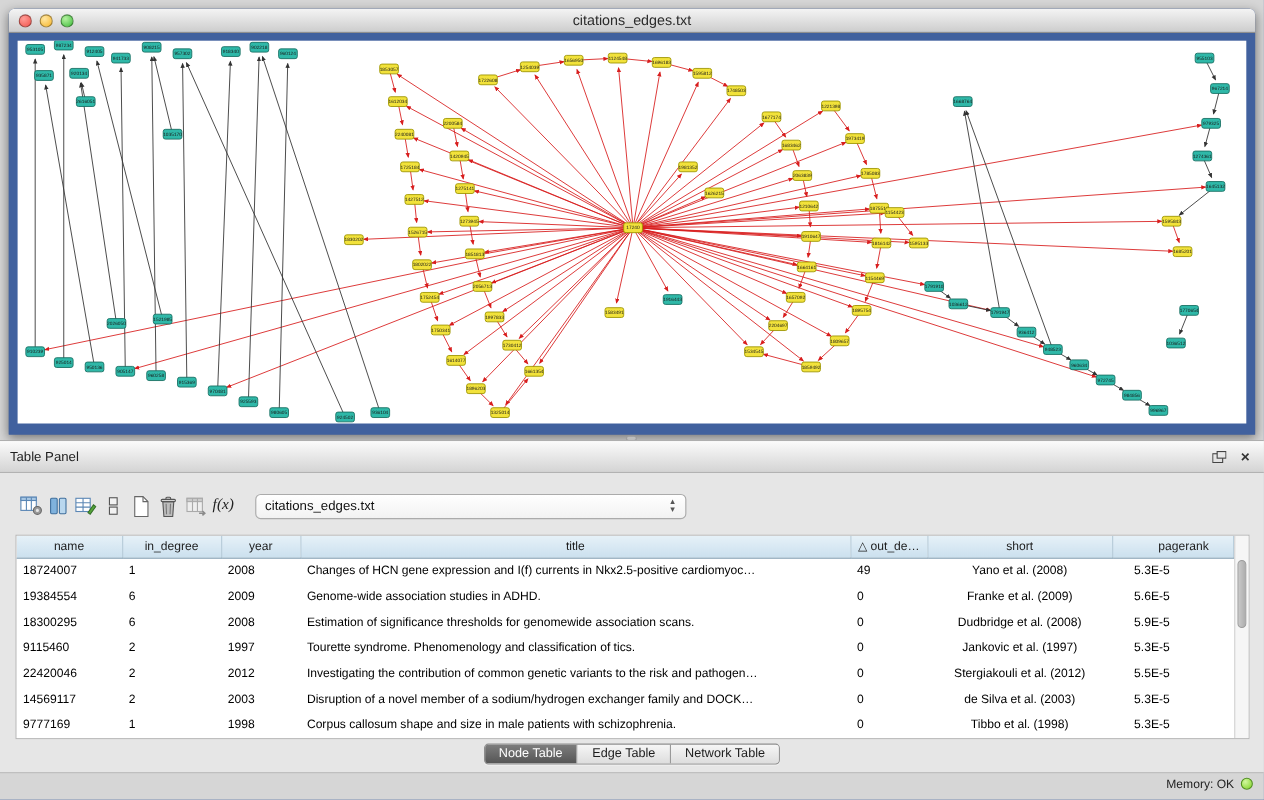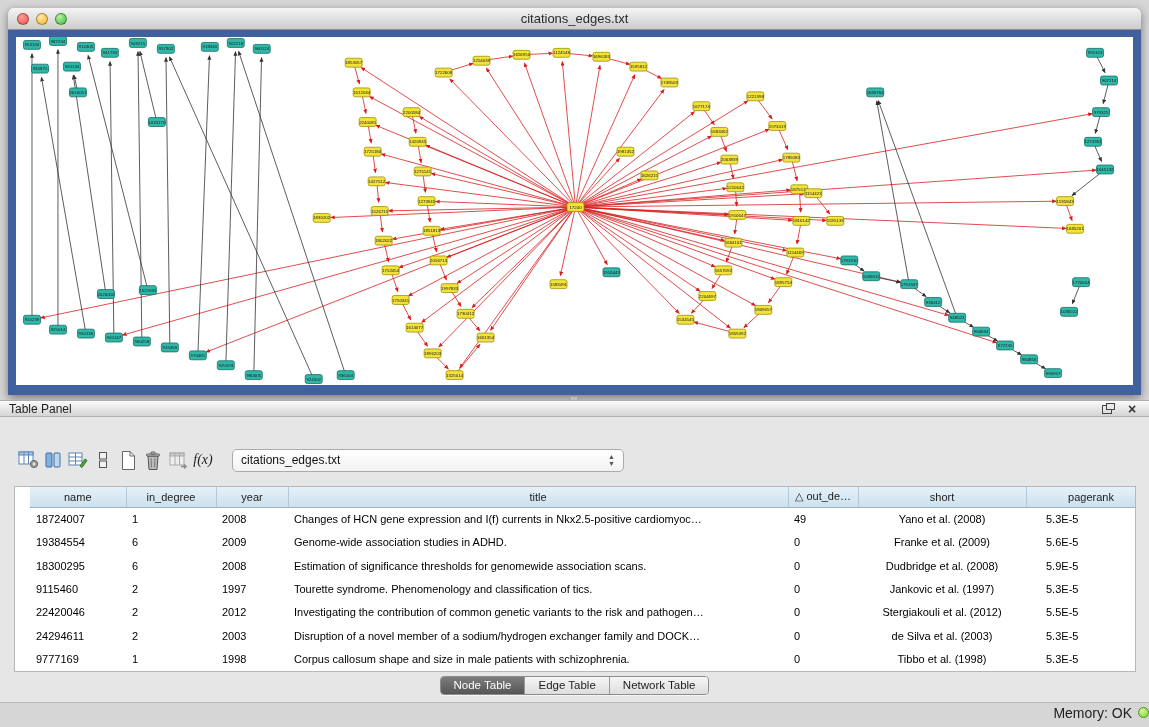--- a/index.html
+++ b/index.html
@@ -36,21 +36,21 @@
   }
   .gw-canvas { width:100%; height:100%; background:#ffffff; }
   .gw-canvas svg { width:100%; height:100%; display:block; }
 
   
   .table-panel {
     position:absolute; left:0; top:400px; width:1149px; height:303px;
     background:#e6e6e6; border-top:1px solid #aeaeae; border-bottom:1px solid #b6b6b6;
   }
   .tp-header {
-    height:16px; padding:0 9px;
+    height:29px; padding:0 9px;
     background:linear-gradient(#fbfbfb,#d4d4d4);
     border-bottom:1px solid #b2b2b2;
     display:flex; align-items:center; font-size:12px; color:#1e1e1e;
   }
   .tp-header .spacer { flex:1; }
   .tp-header .hicon { width:16px; height:14px; display:flex; align-items:center; justify-content:center; margin-left:8px; color:#333; }
   .tp-close { font-size:14px; font-weight:bold; line-height:1; }
 
   .toolbar {
     position:absolute; left:16px; top:44px; height:30px;
@@ -66,21 +66,21 @@
   }
   .combo .cspacer { flex:1; }
   .combo .arrows { display:flex; flex-direction:column; gap:1px; color:#555; }
   .combo .arrows span { font-size:7px; line-height:6px; }
 
   .table-wrap {
     position:absolute; left:14px; top:85px; width:1122px; height:186px;
     background:#ffffff; border:1px solid #b7b7b7;
     display:flex; overflow:hidden;
   }
-  table { border-collapse:collapse; table-layout:fixed; width:1106px; font-size:11px;margin-left:15px; }
+  table { border-collapse:collapse; table-layout:fixed; width:1106px; font-size:11px; }
   th {
     height:20px; font-weight:normal; font-size:11px; color:#1c1c1c;
     background:linear-gradient(#e6f1f8,#cbe0ee);
     border-right:1px solid #b3c9d8; border-bottom:1px solid #9db3c2;
     text-align:center; white-space:nowrap; overflow:hidden;
   }
   td {
     height:16px; padding:0 6px; color:#000;
     white-space:nowrap; overflow:hidden; text-overflow:ellipsis;
   }
@@ -109,21 +109,21 @@
   .tab.selected { background:linear-gradient(#7d7d7d,#555555); color:#fff; }
 
   .resize-dot {
     position:absolute; left:569px; top:396px; width:10px; height:5px;
     border-radius:3px; background:#bdbdbd; border:1px solid #9c9c9c;
   }
 
   .statusbar {
     position:absolute; left:0; right:0; bottom:0; height:29px;
     display:flex; align-items:center; justify-content:flex-end;
-    gap:6px; font-size:14px; color:#222;
+    padding-right:10px; gap:6px; font-size:11px; color:#222;
   }
   .memdot { width:11px; height:11px; border-radius:50%;
     background:radial-gradient(circle at 35% 30%, #d2f7a0, #7ed321);
     border:1px solid #4f8f1d; }
 </style>
 </head>
 <body>
 
 <div class="graph-window">
   <div class="gw-titlebar">
@@ -828,21 +828,21 @@
           <tr>
             <td>22420046</td>
             <td>2</td>
             <td>2012</td>
             <td>Investigating the contribution of common genetic variants to the risk and pathogen…</td>
             <td>0</td>
             <td>Stergiakouli et al. (2012)</td>
             <td>5.5E-5</td>
           </tr>
           <tr>
-            <td>24294611</td>
+            <td>14569117</td>
             <td>2</td>
             <td>2003</td>
             <td>Disruption of a novel member of a sodium/hydrogen exchanger family and DOCK…</td>
             <td>0</td>
             <td>de Silva et al. (2003)</td>
             <td>5.3E-5</td>
           </tr>
           <tr>
             <td>9777169</td>
             <td>1</td>

